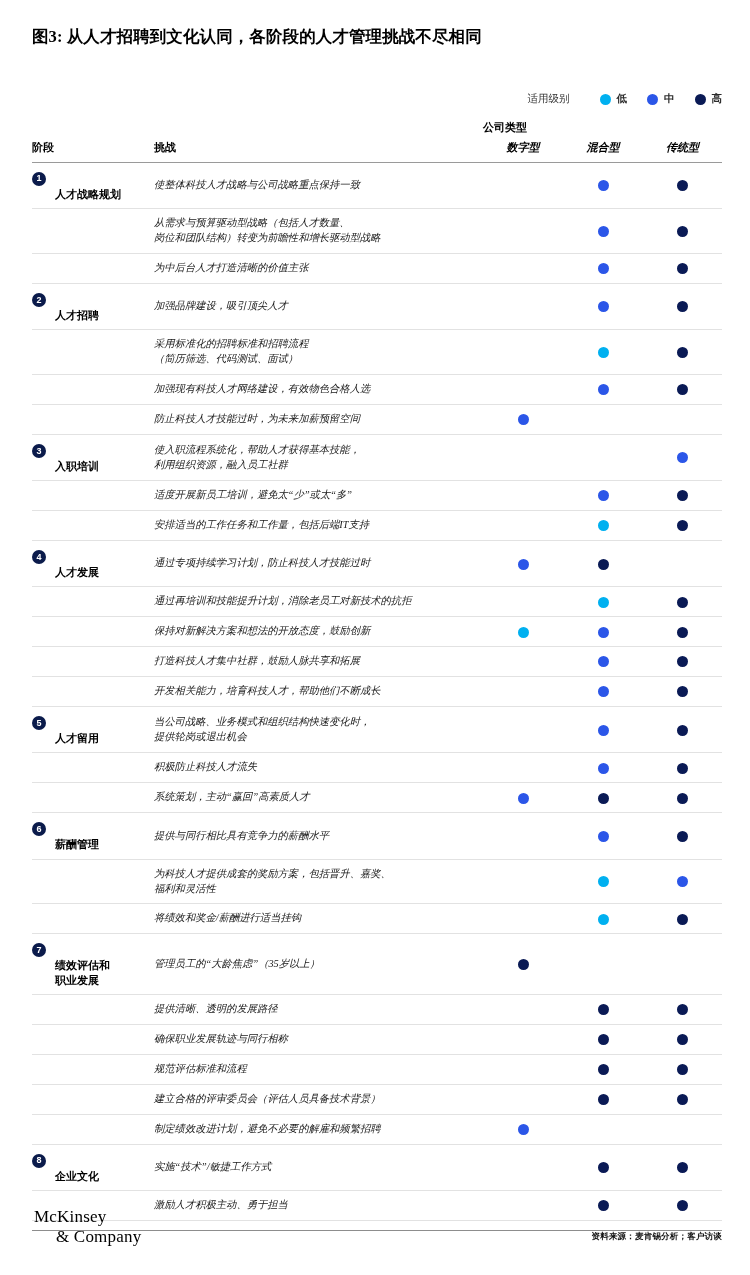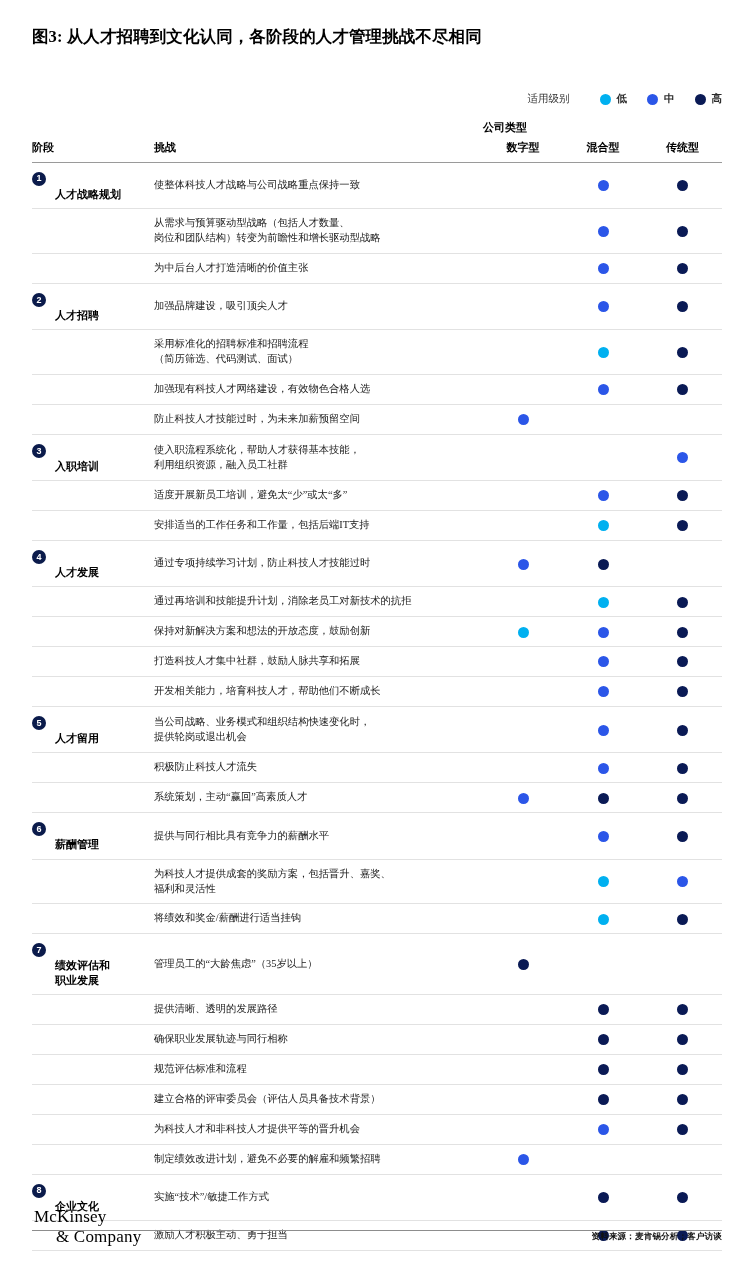--- a/index.html
+++ b/index.html
@@ -92,42 +92,42 @@
   table.grid col.c-trad   { width: 79px; }
 
   thead th {
     font-size: 11px;
     font-weight: bold;
     text-align: left;
     padding: 0 0 7px 0;
     vertical-align: bottom;
     color: #000;
   }
-  thead th.ctr { text-align: center; }
+  thead th.ctr { text-align: center; font-style: italic; }
   thead tr { border-bottom: 1px solid #9a9a9a; }
 
   tbody td {
     font-size: 10.3px;
     line-height: 1.45;
     padding: 7px 0 7px 0;
     vertical-align: middle;
     color: #1a1a1a;
     border-bottom: 1px solid #e2e2e2;
   }
   tbody tr.sect-first td { border-top: 1px solid #b5b5b5; }
   tbody tr.sect-first:first-child td { border-top: none; }
   tbody td.stage-cell {
     font-weight: bold;
     color: #000;
     font-size: 11px;
     padding-right: 6px;
     vertical-align: top;
     padding-top: 8px;
   }
-  tbody td.chal-cell { padding-right: 14px; }
+  tbody td.chal-cell { padding-right: 14px; font-style: italic; }
   tbody td.dot-cell { text-align: center; }
 
   .stage-wrap { display: flex; align-items: flex-start; }
   .badge {
     flex: 0 0 auto;
     width: 14px;
     height: 14px;
     border-radius: 50%;
     background: #0b1b4b;
     color: #fff;
@@ -436,27 +436,20 @@
         </tr>
         <tr>
           <td class="stage-cell"></td>
           <td class="chal-cell">建立合格的评审委员会（评估人员具备技术背景）</td>
           <td class="dot-cell"></td>
           <td class="dot-cell"><span class="dot" style="background: rgb(10, 26, 85);"></span></td>
           <td class="dot-cell"><span class="dot" style="background: rgb(10, 26, 85);"></span></td>
         </tr>
         <tr>
           <td class="stage-cell"></td>
-          <td class="chal-cell">为科技人才和非科技人才提供平等的晋升机会</td>
-          <td class="dot-cell"></td>
-          <td class="dot-cell"><span class="dot" style="background: rgb(43, 86, 232);"></span></td>
-          <td class="dot-cell"><span class="dot" style="background: rgb(10, 26, 85);"></span></td>
-        </tr>
-        <tr>
-          <td class="stage-cell"></td>
           <td class="chal-cell">制定绩效改进计划，避免不必要的解雇和频繁招聘</td>
           <td class="dot-cell"><span class="dot" style="background: rgb(43, 86, 232);"></span></td>
           <td class="dot-cell"></td>
           <td class="dot-cell"></td>
         </tr>
         <tr class="sect-first">
           <td class="stage-cell">
             <div class="stage-wrap">
               <span class="badge" style="background: rgb(11, 27, 75);">8</span>
               <span class="stage-name">企业文化</span>

